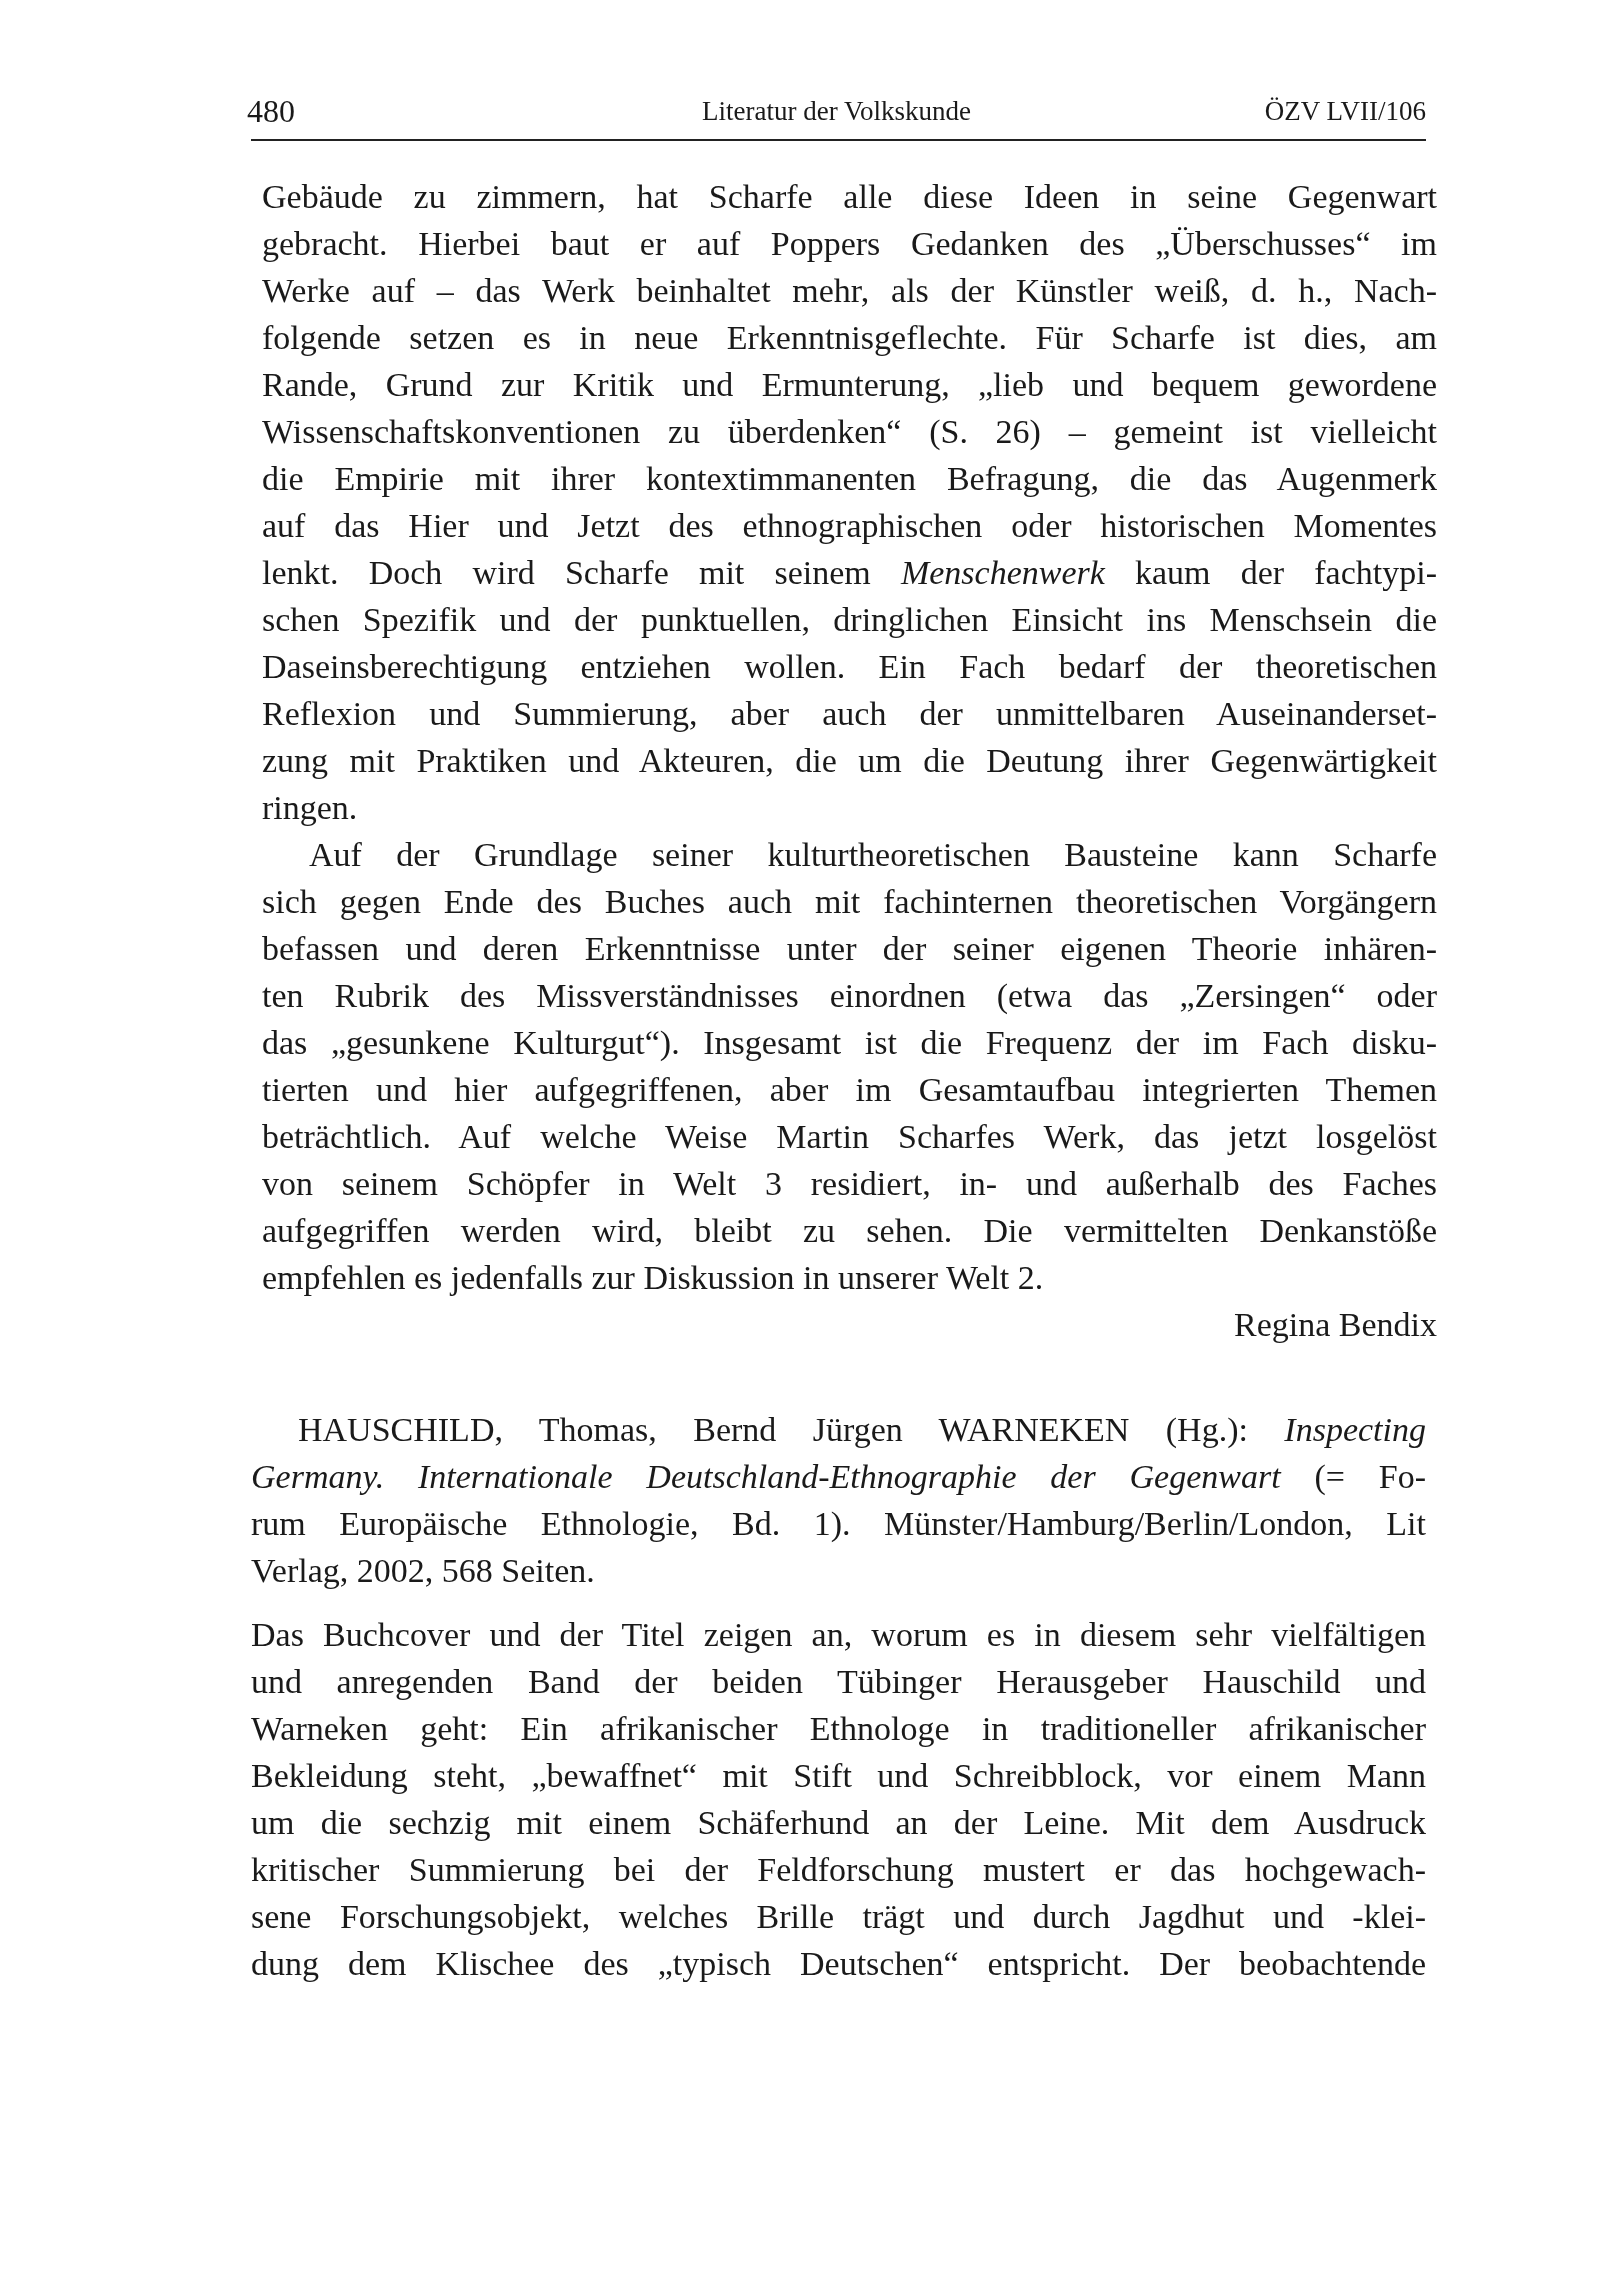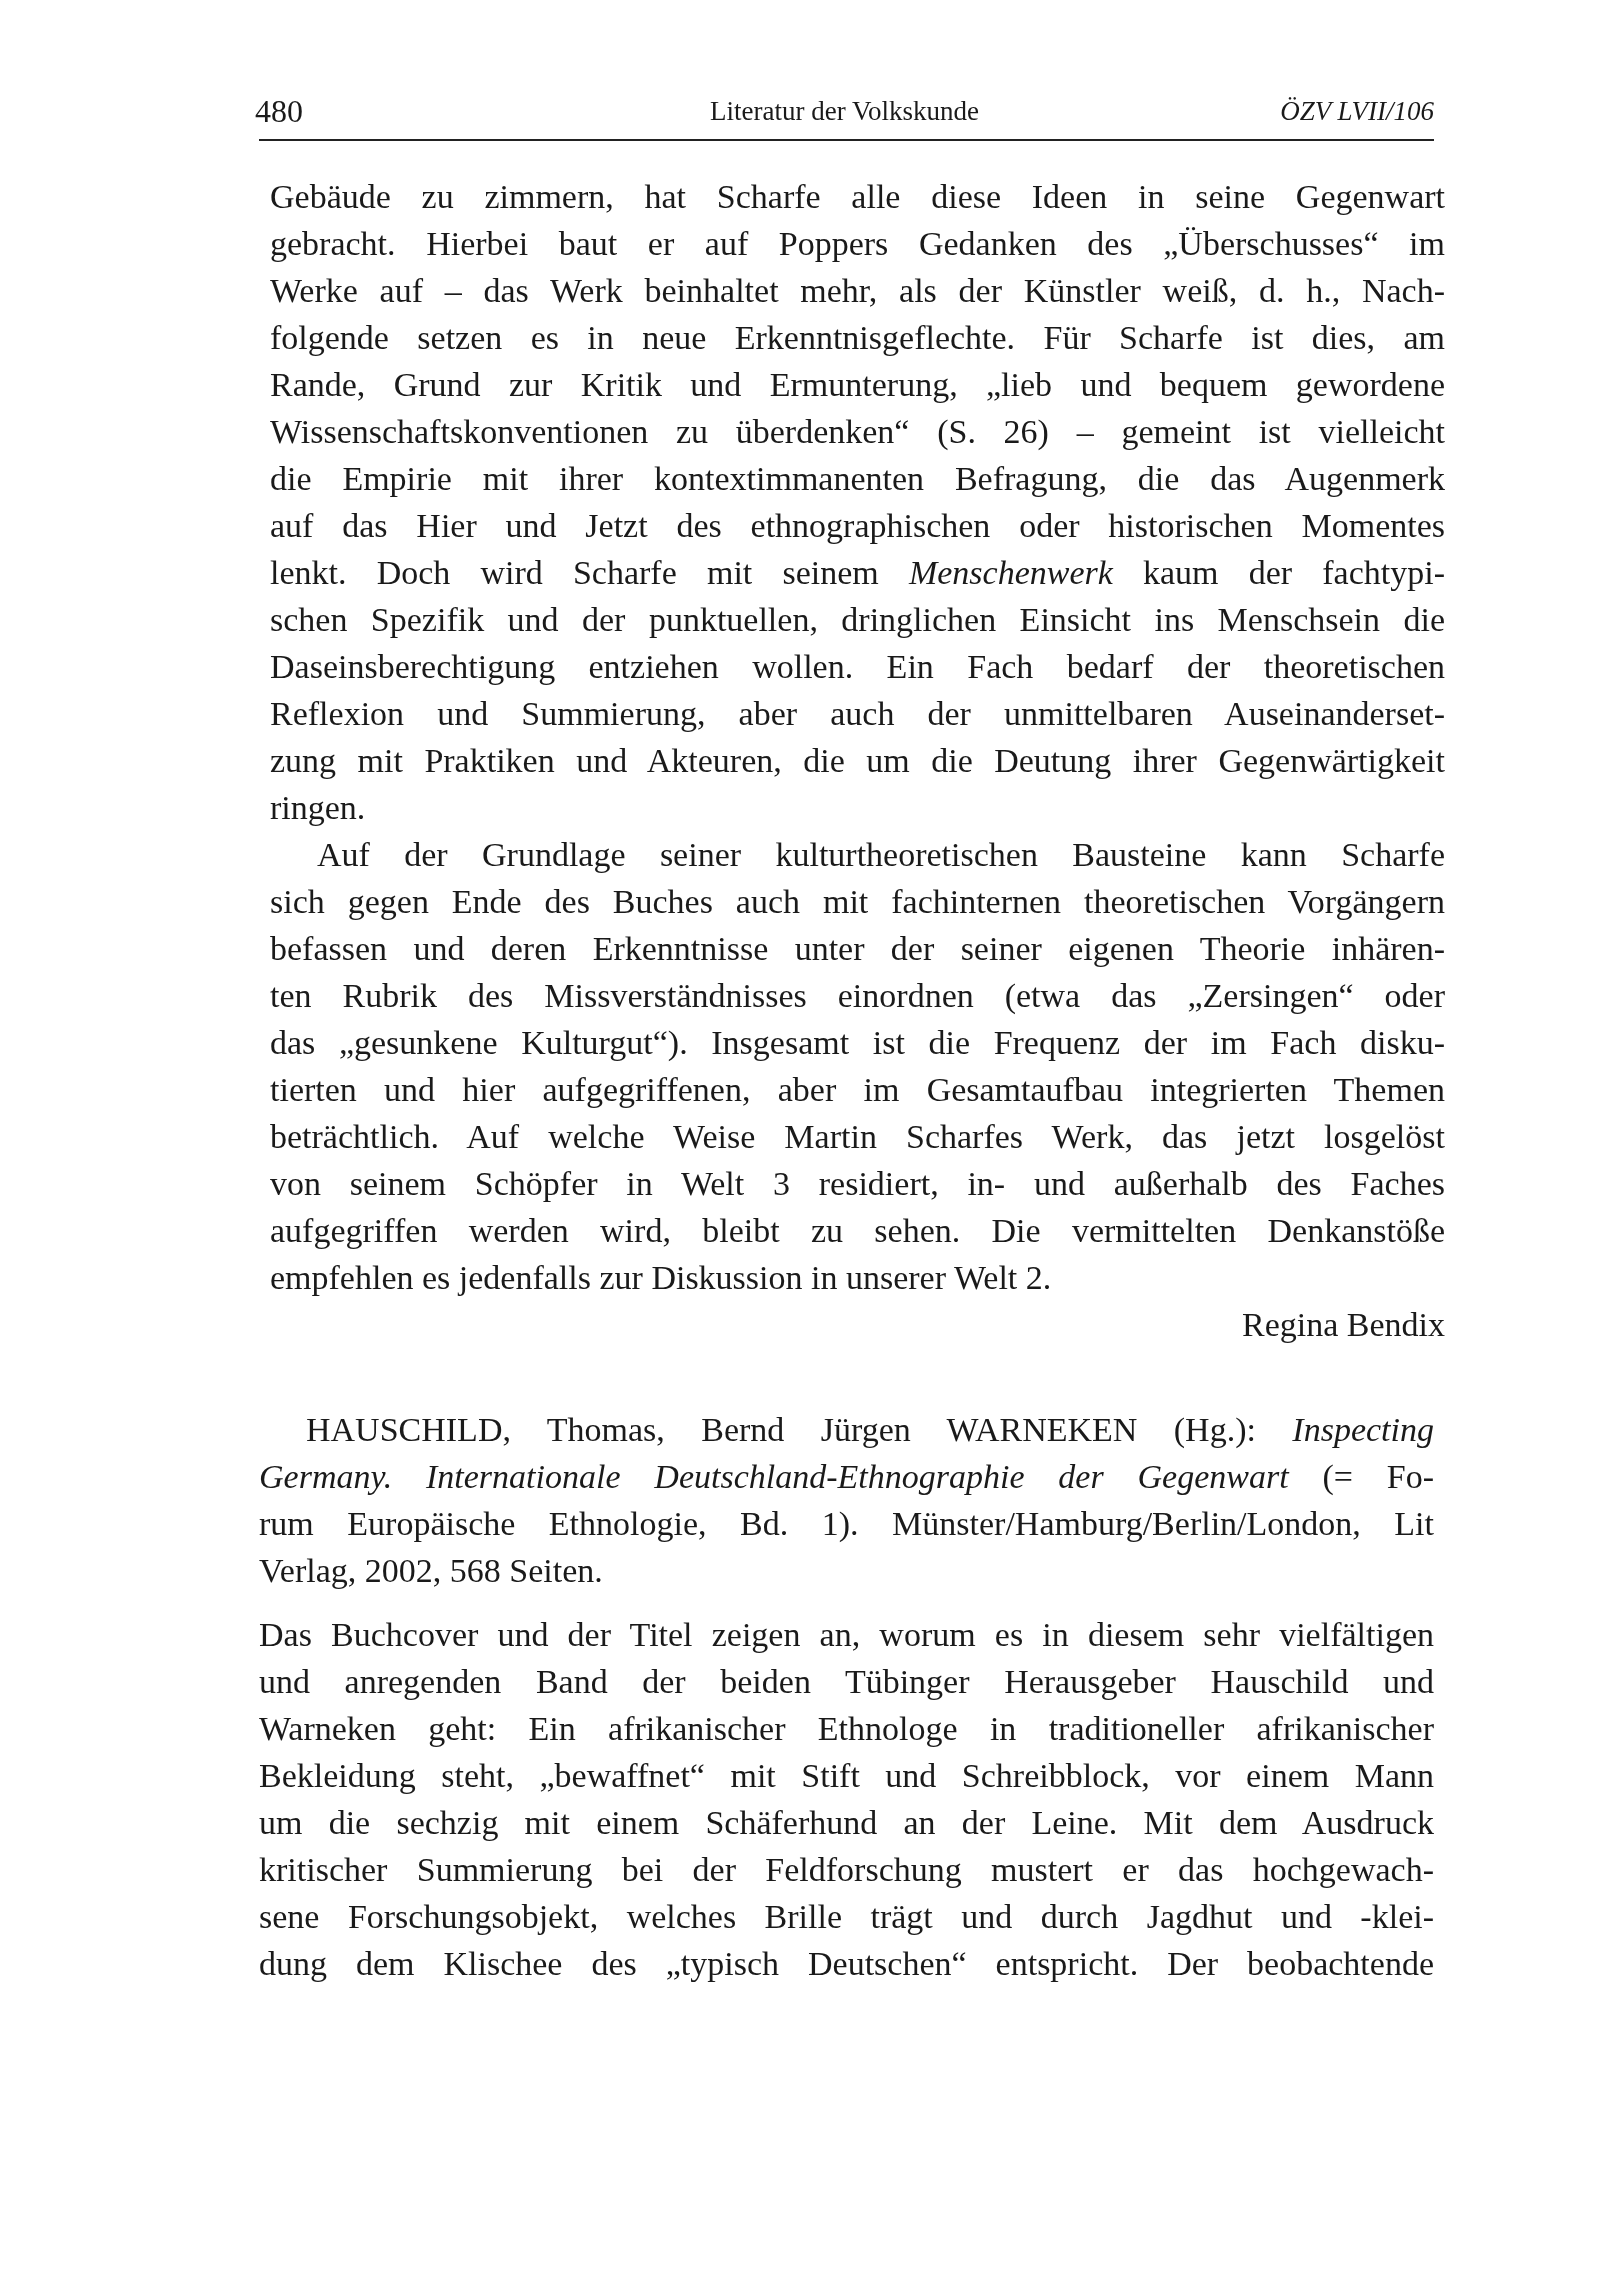--- a/index.html
+++ b/index.html
@@ -1,28 +1,28 @@
 <!DOCTYPE html>
 <html style="font-size:13px"><head>
   <meta charset="utf-8">
   <style>
     html, body { margin: 0; padding: 0; background: #ffffff; }
     body {
       width: 1621px; height: 2295px; position: relative; overflow: hidden;
       font-family: "Liberation Serif", "DejaVu Serif", serif;
       color: #1a1a1a;
     }
-    .page { position: absolute; left: 8px; top: 0; width: 1407px; height: 2295px; padding-left: 9px; }
+    .page { position: absolute; left: 0; top: 0; width: 1407px; height: 2295px; padding-left: 9px; }
     .header {
       position: absolute; left: 247px; top: 91px; width: 1179px; height: 41px;
       font-size: 27px; line-height: 41px;
     }
     .header .pnum { position: absolute; left: 0; top: 0; font-size: 32px; }
     .header .title { position: absolute; left: 0; right: 0; top: 0; text-align: center; }
-    .header .journal { position: absolute; right: 0; top: 0; font-style: italic; }
+    .header .journal { position: absolute; right: 0; top: 0; }
     .rule {
       position: absolute; left: 251px; top: 139px; width: 1175px; height: 2.4px;
       background: #222;
     }
     .block { position: absolute; left: 251px; width: 1175px; font-size: 34px; }
     .line {
       display: block; height: 47px; line-height: 47px;
       text-align: justify; text-align-last: justify; white-space: nowrap;
       overflow: visible;
     }

